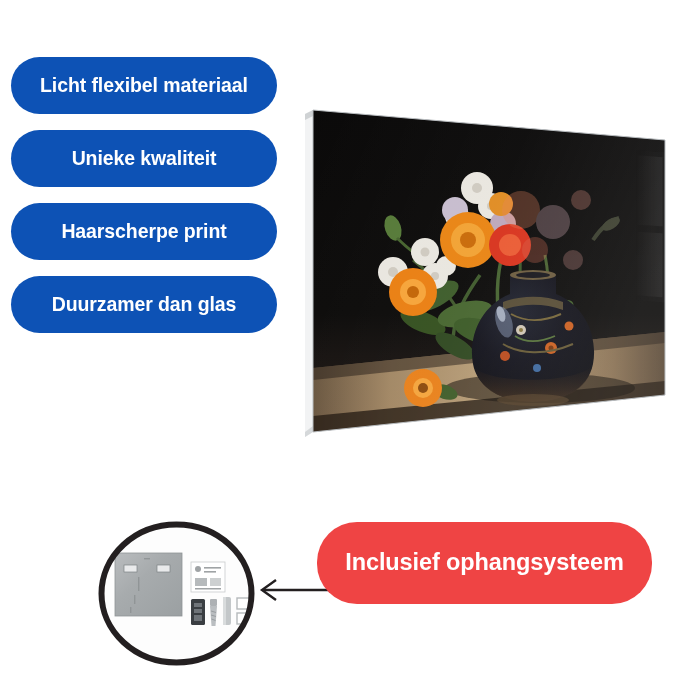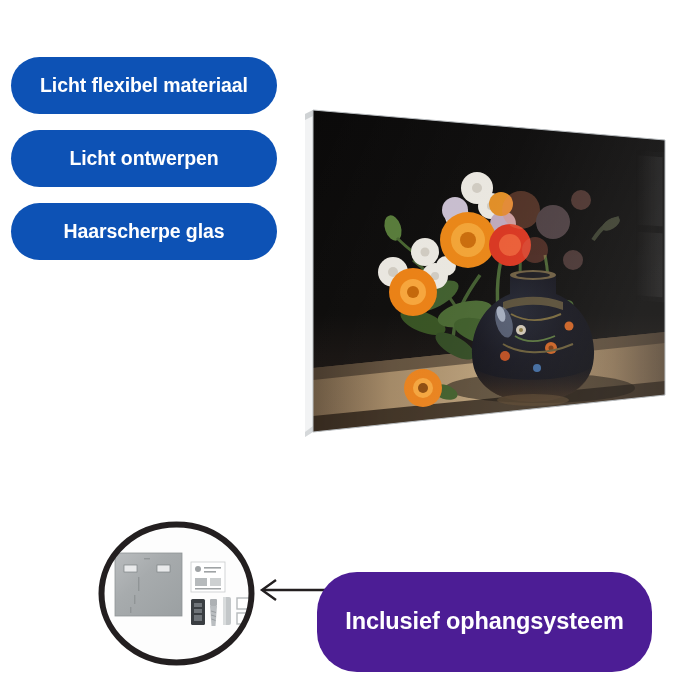--- a/index.html
+++ b/index.html
@@ -75,45 +75,48 @@
     left: 250px;
     top: 570px;
     width: 90px;
     height: 40px;
   }
 
   
   #callout-badge {
     position: absolute;
     left: 317px;
-    top: 572px;
+    top: 522px;
     width: 335px;
-    height: 100px;
+    height: 82px;
     border-radius: 40px;
-    background: #4c1d95;
+    background: #ef4444;
     display: flex;
     align-items: center;
     justify-content: center;
   }
   #callout-badge .badge-label {
     font-size: 23.5px;
   }
 </style>
 </head>
 <body>
 
 <div id="feature-badges">
   <div class="badge">
     <span class="badge-label">Licht flexibel materiaal</span>
   </div>
   <div class="badge">
-    <span class="badge-label">Licht ontwerpen</span>
+    <span class="badge-label">Unieke kwaliteit</span>
   </div>
   <div class="badge">
-    <span class="badge-label">Haarscherpe glas</span>
+    <span class="badge-label">Haarscherpe print</span>
+  </div>
+  <div class="badge">
+    <span class="badge-label">Duurzamer dan glas</span>
   </div>
 </div>
 
 <div id="product-panel">
   <svg id="panel-svg" width="370" height="345" viewBox="0 0 370 345">
     <defs>
 
       <linearGradient id="bgGrad" x1="0" y1="0" x2="0" y2="1">
         <stop offset="0%" stop-color="#0a0909"></stop>
         <stop offset="62%" stop-color="#0c0b0a"></stop>

